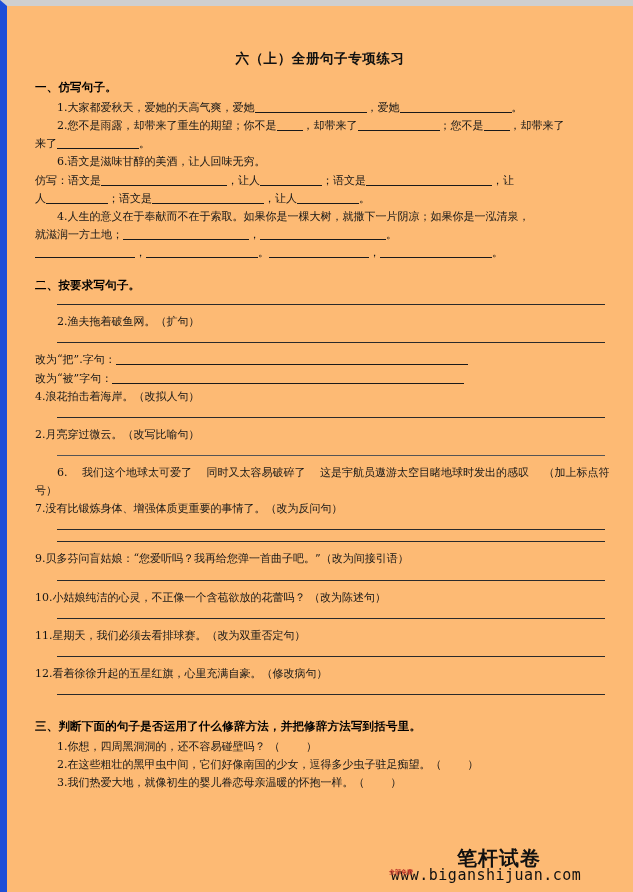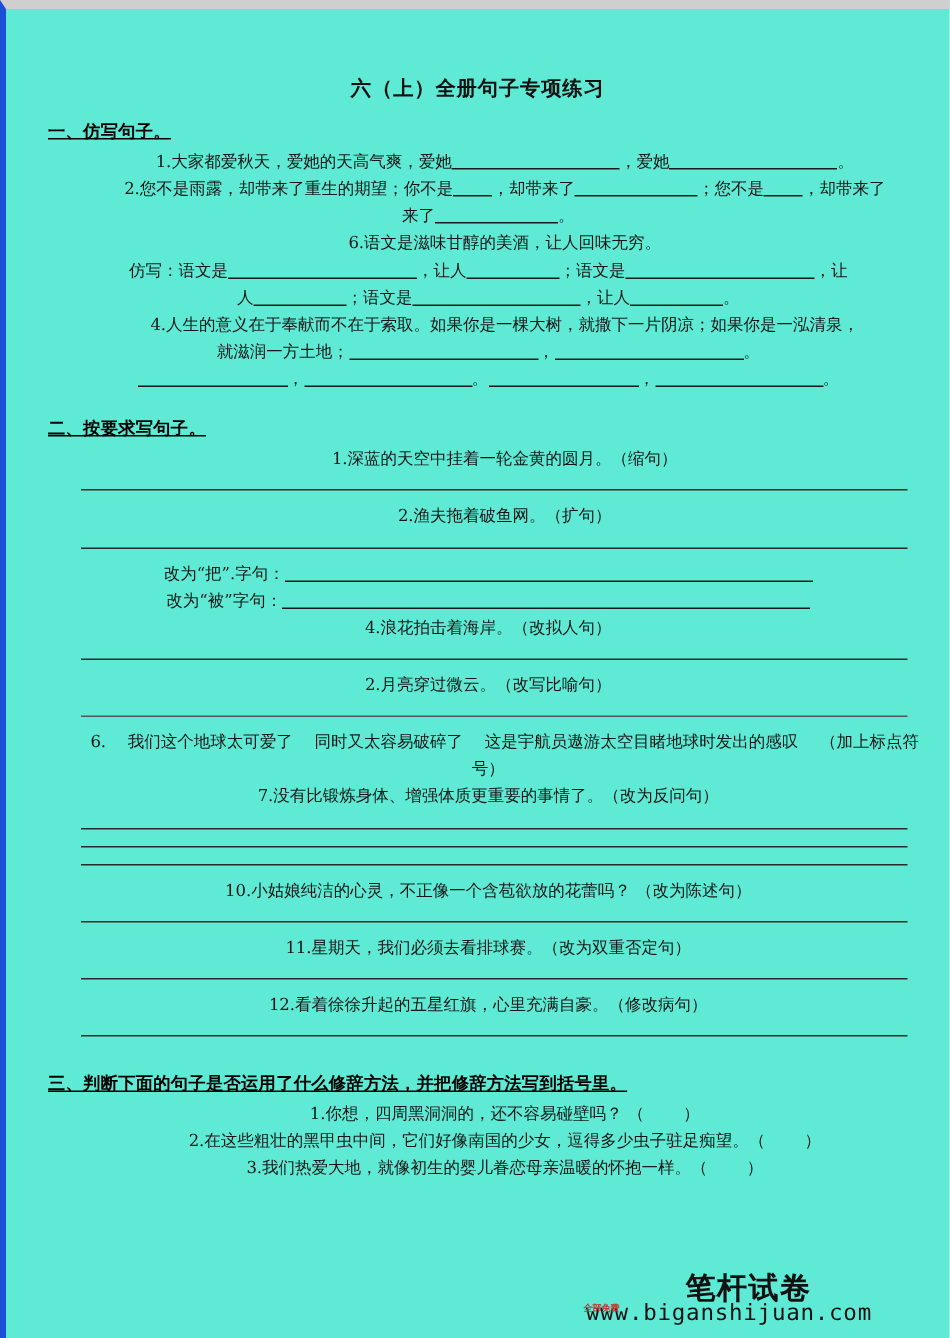--- a/index.html
+++ b/index.html
@@ -10,23 +10,23 @@
   body {
     width: 633px;
     height: 892px;
     position: relative;
     font-family: "DejaVu Serif", "Liberation Serif", serif;
     overflow: hidden;
   }
   #page {
     position: absolute;
     inset: 0;
-    background: #5eead4;
+    background: #fdba74;
     border-top: 6px solid #cfcfcf;
-    border-left: 4px solid #1d4ed8;
+    border-left: 7px solid #1d4ed8;
     box-sizing: border-box;
   }
   .sheet {
     position: absolute;
     left: 0; top: 0; right: 0; bottom: 0;
     padding: 44px 14px 0 14px;
   }
   .doc-title {
     text-align: center;
     font-family: "DejaVu Sans", "Liberation Sans", sans-serif;
@@ -37,31 +37,29 @@
     margin: 0 0 12px 0;
   }
   .sec-head {
     font-family: "DejaVu Sans", "Liberation Sans", sans-serif;
     font-weight: bold;
     font-size: 11.5px;
     color: #000;
     margin: 0 0 4px 0;
     padding-left: 14px;
     letter-spacing: 0.2px;
-    text-decoration: underline;
   }
   .sec-gap { height: 16px; }
   .q {
     font-size: 11px;
     color: #161616;
     line-height: 1.65;
     margin: 0;
     padding-left: 14px;
     white-space: pre-wrap;
-    text-align: center;
   }
   .q.indent { text-indent: 22px; }
   .q.noindent { text-indent: 0; }
   .ansline {
     border-bottom: 1.3px solid #2a2a2a;
     height: 0;
     margin: 11px 14px 8px 36px;
   }
   .ansline.thin { border-bottom-color: #555; }
   
@@ -138,21 +136,20 @@
     <p class="q noindent"><span>人</span><span class="blank b-s"></span><span>；语文是</span><span class="blank b-xl"></span><span>，让人</span><span class="blank b-s"></span><span>。</span></p>
 
     <p class="q indent">4.人生的意义在于奉献而不在于索取。如果你是一棵大树，就撒下一片阴凉；如果你是一泓清泉，</p>
     <p class="q noindent"><span>就滋润一方土地；</span><span class="blank b-xxl"></span><span>，</span><span class="blank b-xxl"></span><span>。</span></p>
     <p class="q noindent"><span class="blank b-l"></span><span>，</span><span class="blank b-xl"></span><span>。</span><span class="blank b-l"></span><span>，</span><span class="blank b-xl"></span><span>。</span></p>
 
     <div class="sec-gap"></div>
 
     <div class="sec-head">二、按要求写句子。</div>
 
-    <p class="q indent">1.深蓝的天空中挂着一轮金黄的圆月。（缩句）</p>
     <div class="ansline"></div>
 
     <p class="q indent">2.渔夫拖着破鱼网。（扩句）</p>
     <div class="ansline"></div>
 
     <p class="q noindent"><span>改为“把”.字句：</span><span class="blank" style="width:352px"></span></p>
     <p class="q noindent"><span>改为“被”字句：</span><span class="blank" style="width:352px"></span></p>
 
     <p class="q noindent">4.浪花拍击着海岸。（改拟人句）</p>
     <div class="ansline"></div>
@@ -160,20 +157,21 @@
     <p class="q noindent">2.月亮穿过微云。（改写比喻句）</p>
     <div class="ansline thin"></div>
 
     <p class="q indent">6.　 我们这个地球太可爱了　 同时又太容易破碎了　 这是宇航员遨游太空目睹地球时发出的感叹　 （加上标点符号）</p>
 
     <p class="q noindent">7.没有比锻炼身体、增强体质更重要的事情了。（改为反问句）</p>
     <div class="ansline"></div>
 
     <div class="ansline"></div>
 
+    <p class="q noindent">9.贝多芬问盲姑娘：“您爱听吗？我再给您弹一首曲子吧。”（改为间接引语）</p>
     <div class="ansline"></div>
 
     <p class="q noindent">10.小姑娘纯洁的心灵，不正像一个含苞欲放的花蕾吗？ （改为陈述句）</p>
     <div class="ansline"></div>
 
     <p class="q noindent">11.星期天，我们必须去看排球赛。（改为双重否定句）</p>
     <div class="ansline"></div>
 
     <p class="q noindent">12.看着徐徐升起的五星红旗，心里充满自豪。（修改病句）</p>
     <div class="ansline"></div>

